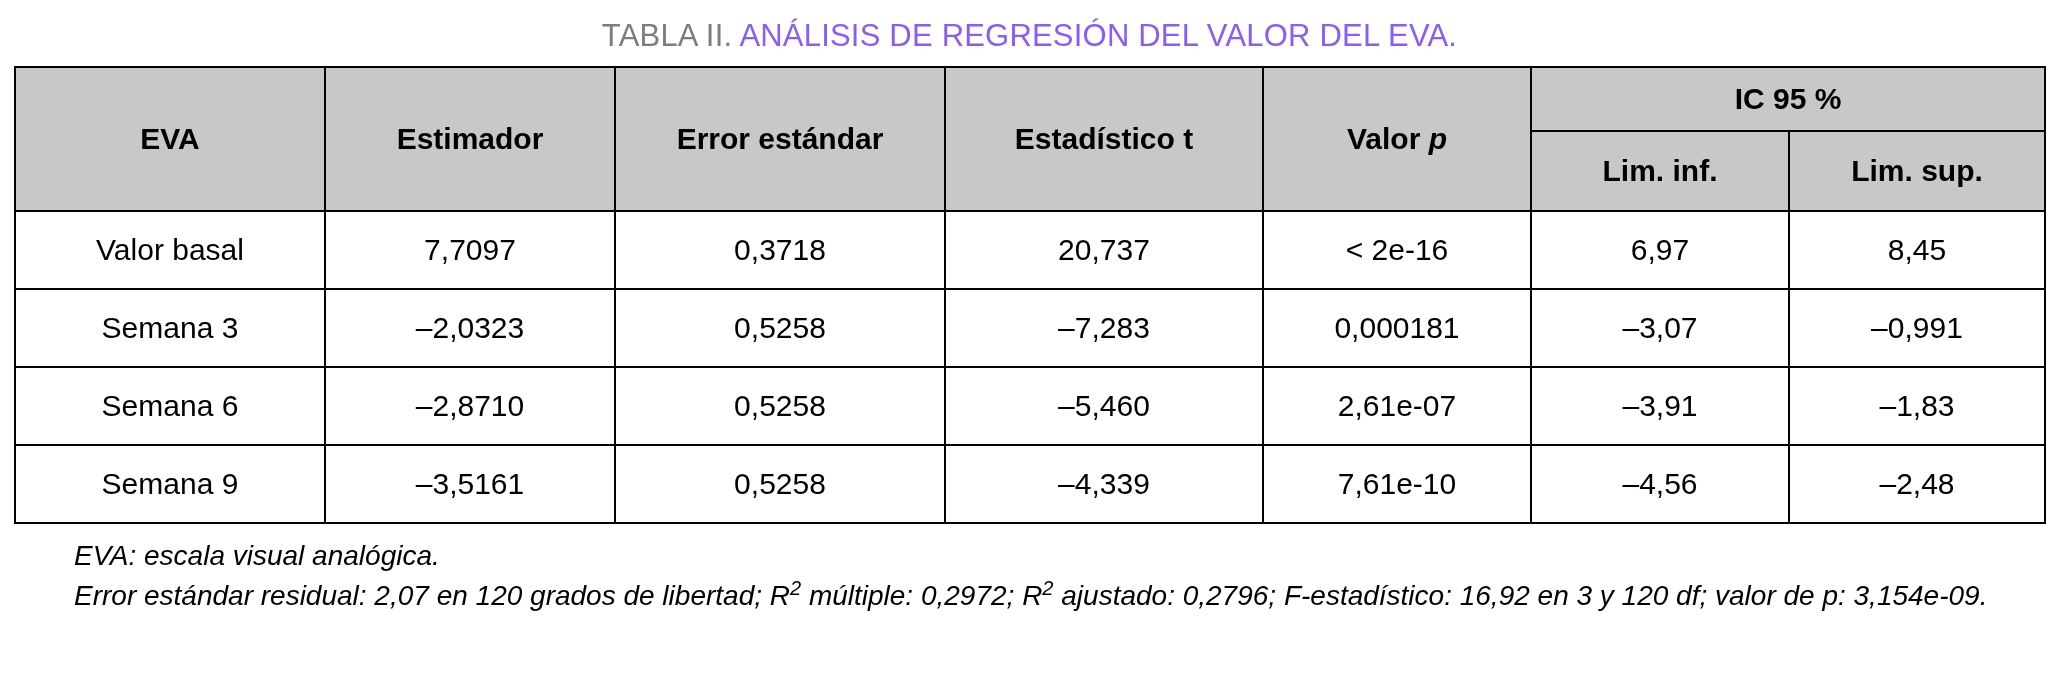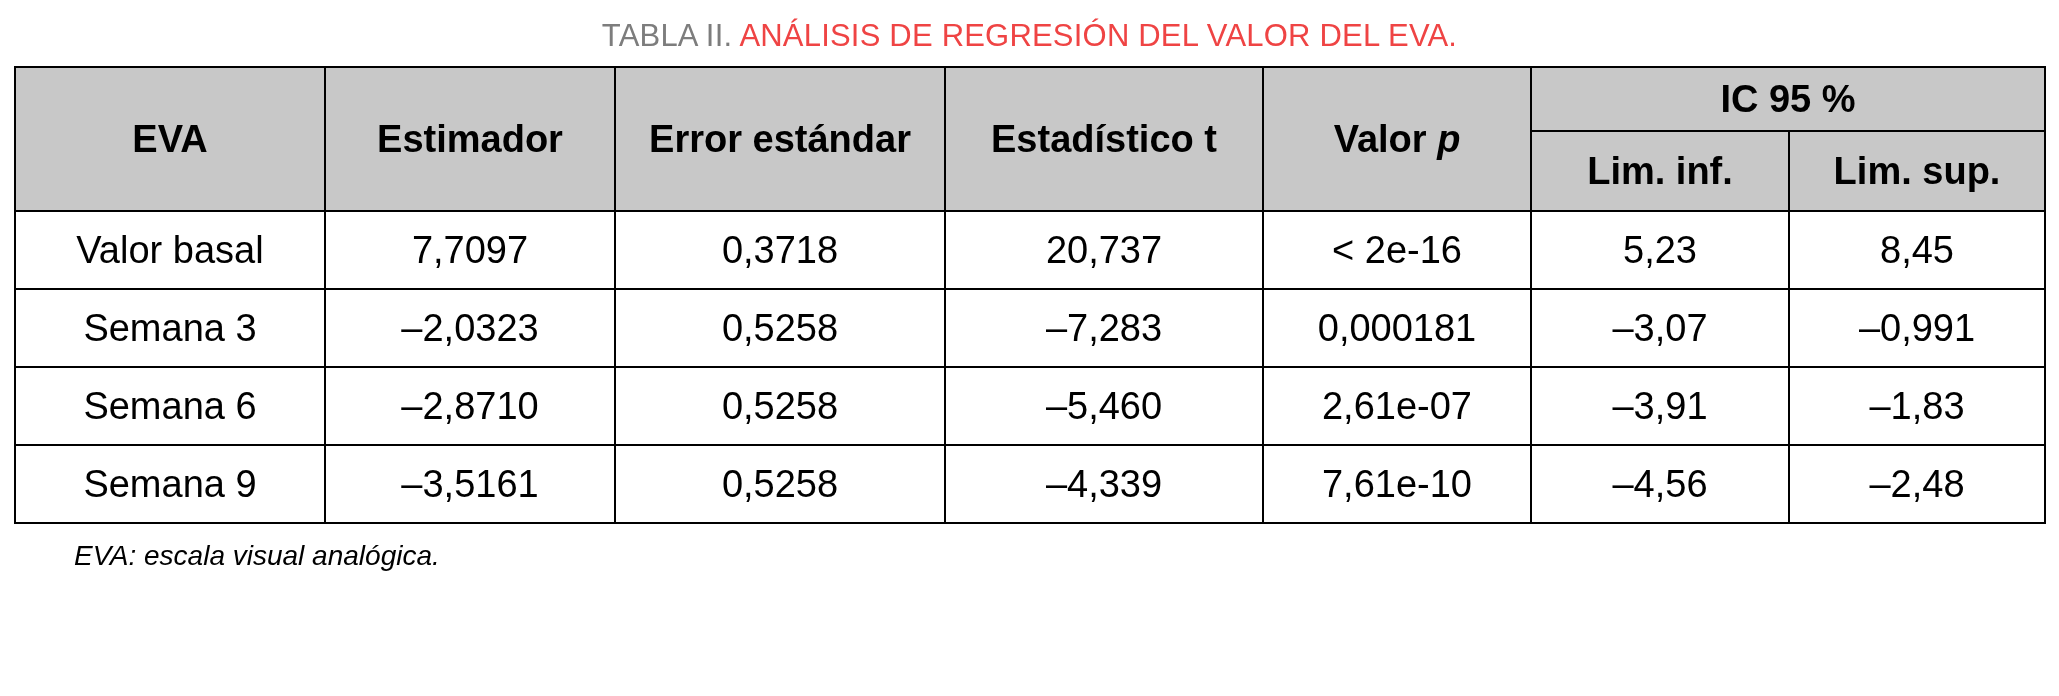--- a/index.html
+++ b/index.html
@@ -25,33 +25,33 @@
     letter-spacing: 0.2px;
     margin: 8px 0 12px 0;
     white-space: nowrap;
   }
   .caption .lead {
     color: #7d7d7d;
     font-weight: normal;
     text-align: center;
   }
   .caption .rest {
-    color: #ef4444;
+    color: #8b5cf6;
   }
   table.reg {
     border-collapse: collapse;
     width: 2030px;
     margin: 0 auto;
     table-layout: fixed;
   }
   table.reg th, table.reg td {
     border: 2px solid #000000;
     text-align: center;
     vertical-align: middle;
-    font-size: 38px;
+    font-size: 30px;
     padding: 0;
   }
   table.reg thead th {
     background: #c8c8c8;
     font-weight: bold;
   }
   .h-main {
     height: 140px;
   }
   .h-sub-top {
@@ -117,21 +117,21 @@
         <th class="h-sub-bot">Lim. sup.</th>
       </tr>
     </thead>
     <tbody>
       <tr>
         <td>Valor basal</td>
         <td>7,7097</td>
         <td>0,3718</td>
         <td>20,737</td>
         <td>&lt; 2e-16</td>
-        <td>5,23</td>
+        <td>6,97</td>
         <td>8,45</td>
       </tr>
       <tr>
         <td>Semana 3</td>
         <td>–2,0323</td>
         <td>0,5258</td>
         <td>–7,283</td>
         <td>0,000181</td>
         <td>–3,07</td>
         <td>–0,991</td>
@@ -152,15 +152,16 @@
         <td>–4,339</td>
         <td>7,61e-10</td>
         <td>–4,56</td>
         <td>–2,48</td>
       </tr>
     </tbody>
   </table>
 
   <div class="notes">
     <div>EVA: escala visual analógica.</div>
+    <div><span>Error estándar residual: 2,07 en 120 grados de libertad; R</span><sup class="sq">2</sup><span> múltiple: 0,2972; R</span><sup class="sq">2</sup><span> ajustado: 0,2796; F-estadístico: 16,92 en 3 y 120 df; valor de p: 3,154e-09.</span></div>
   </div>
 
 </div>
 
 </body></html>

